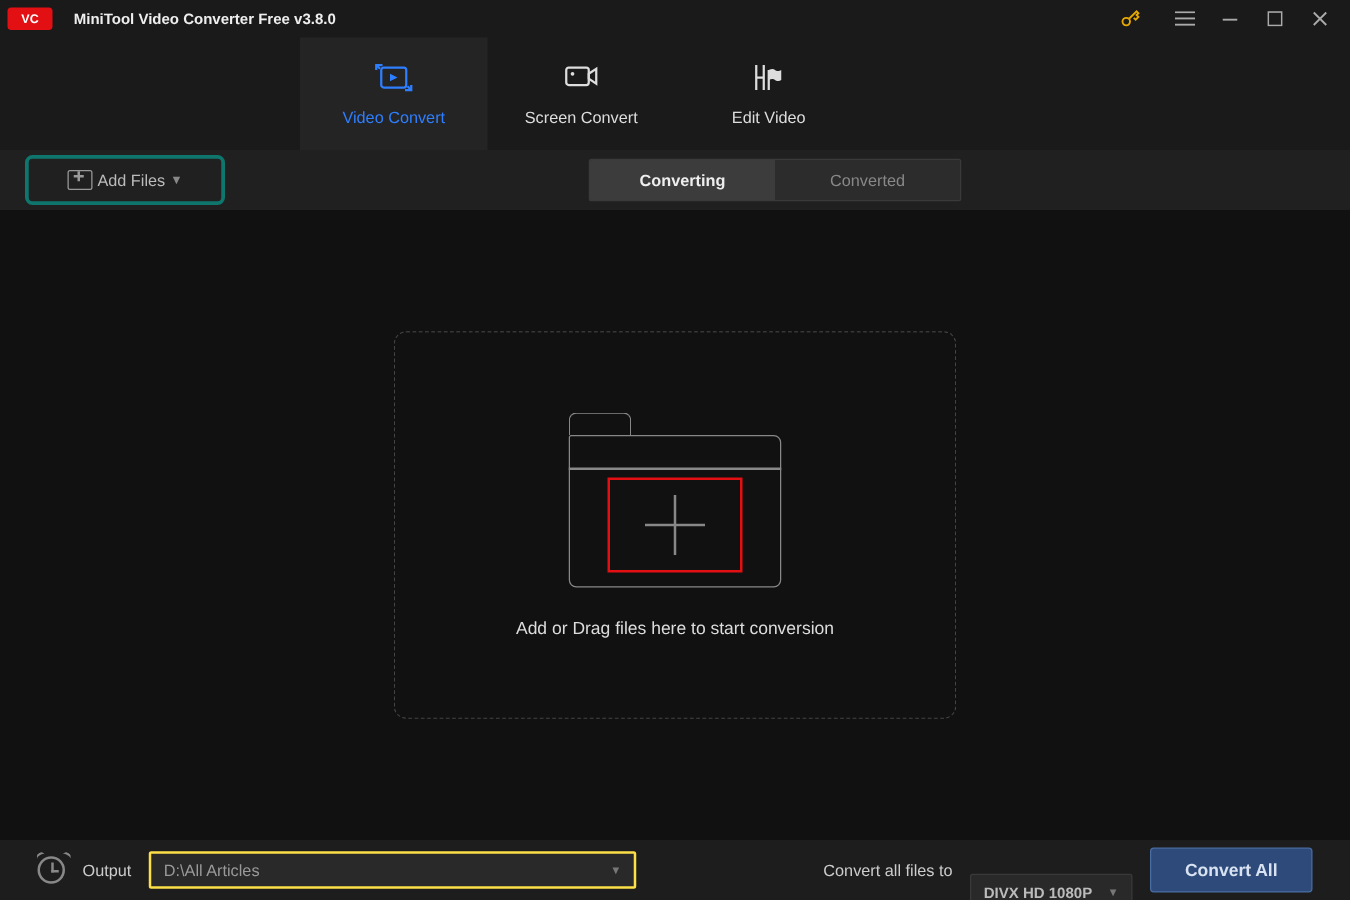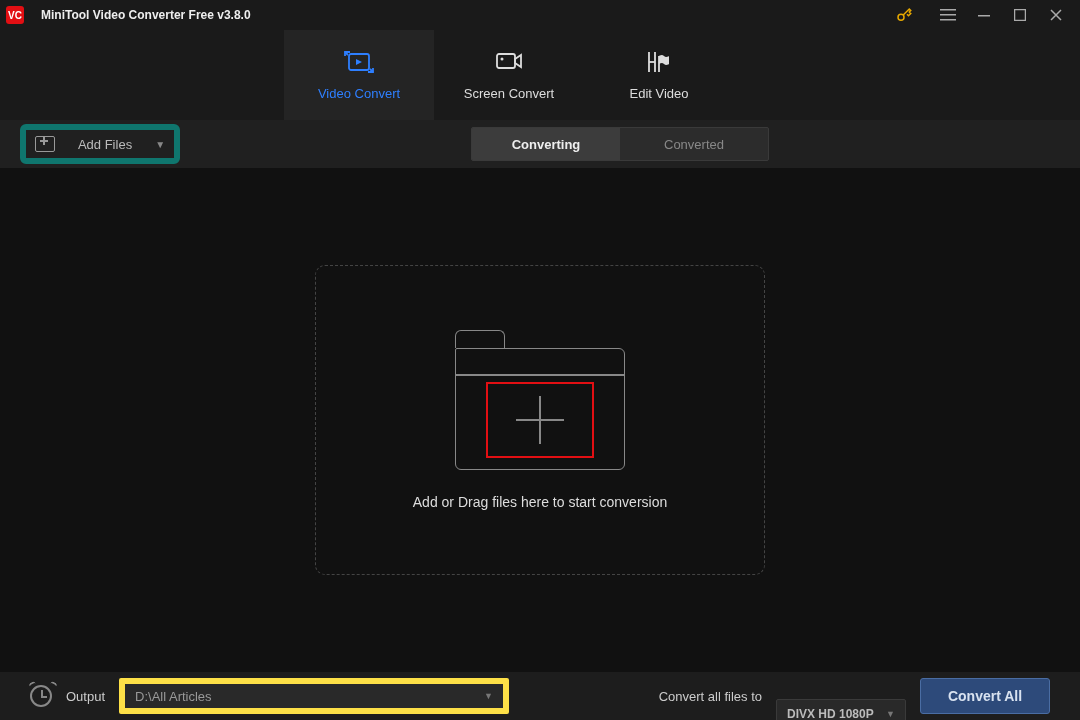--- a/index.html
+++ b/index.html
@@ -1,35 +1,35 @@
 <!DOCTYPE html>
 <html><head>
 <meta charset="utf-8">
 <style>
 * { margin: 0; padding: 0; box-sizing: border-box; font-family: -apple-system, BlinkMacSystemFont, "Segoe UI", Arial, sans-serif; }
 body { width: 1080px; height: 720px; background: #1a1a1a; color: #ddd; overflow: hidden; }
 
 
 .titlebar { height: 30px; background: #1a1a1a; display: flex; align-items: center; padding: 0 6px; }
-.titlebar .logo { width: 18px; height: 18px; background: #e20f13; border-radius: 3px; display: flex; align-items: center; justify-content: center; color: #fff; font-size: 10px; font-weight: bold; }
+.titlebar .logo { width: 36px; height: 18px; background: #e20f13; border-radius: 3px; display: flex; align-items: center; justify-content: center; color: #fff; font-size: 10px; font-weight: bold; }
 .titlebar .title { margin-left: 17px; font-size: 12px; color: #eee; font-weight: 600; }
 .titlebar .spacer { flex: 1; }
 .titlebar .win-btn { width: 36px; height: 30px; display: flex; align-items: center; justify-content: center; color: #aaa; font-size: 14px; }
 .titlebar .key-icon { color: #e6a800; margin-right: 8px; }
 
 
-.nav { height: 90px; background: #1a1a1a; display: flex; align-items: stretch; padding-left: 240px; margin-left: 44px; }
+.nav { height: 90px; background: #1a1a1a; display: flex; align-items: stretch; padding-left: 240px; }
 .nav-tab { width: 150px; display: flex; flex-direction: column; align-items: center; justify-content: center; gap: 12px; cursor: pointer; }
 .nav-tab.active { background: #242424; }
 .nav-tab .label { font-size: 13px; color: #ddd; }
 .nav-tab.active .label { color: #2e7fff; }
 
 
 .toolbar { height: 48px; background: #202020; display: flex; align-items: center; padding: 0 20px; }
-.add-files-wrap { border: 6px solid #0f766e; border-radius: 6px; height: 40px; width: 160px; display: flex; align-items: center; justify-content: center; gap: 23px; cursor: pointer; }
+.add-files-wrap { border: 3px solid #0f766e; border-radius: 6px; height: 40px; width: 160px; display: flex; align-items: center; justify-content: center; gap: 4px; cursor: pointer; }
 .add-files-wrap .af-icon { width: 20px; height: 16px; border: 1.5px solid #999; border-radius: 2px; position: relative; }
 .add-files-wrap .af-icon::before { content: ""; position: absolute; left: 4px; top: 3px; width: 8px; height: 1.5px; background: #999; }
 .add-files-wrap .af-icon::after { content: ""; position: absolute; left: 7.2px; top: -0.5px; width: 1.5px; height: 8px; background: #999; }
 .add-files-wrap .af-label { font-size: 13px; color: #bbb; font-weight: 500; }
 .add-files-wrap .af-chevron { color: #888; font-size: 10px; }
 .toolbar .spacer { flex: 1; }
 .subtab-group { display: flex; background: #2c2c2c; border-radius: 2px; border: 1px solid #3a3a3a; overflow: hidden; }
 .subtab { width: 148px; height: 32px; display: flex; align-items: center; justify-content: center; font-size: 13px; color: #888; cursor: pointer; }
 .subtab.active { background: #3c3c3c; color: #eee; font-weight: 600; }
 .toolbar .spacer2 { flex: 1; }
@@ -51,21 +51,21 @@
 
 .footer { height: 48px; background: #1d1d1d; display: flex; align-items: center; padding: 0 30px; gap: 14px; }
 .clock { width: 22px; height: 22px; border: 2px solid #888; border-radius: 50%; position: relative; }
 .clock::before { content: ""; position: absolute; left: 9px; top: 3px; width: 2px; height: 8px; background: #888; }
 .clock::after { content: ""; position: absolute; left: 9px; top: 9px; width: 6px; height: 2px; background: #888; }
 .clock-bells { position: absolute; top: -5px; left: -3px; width: 28px; height: 6px; }
 .clock-bells::before, .clock-bells::after { content: ""; position: absolute; width: 7px; height: 3px; border-top: 2px solid #888; border-radius: 4px 4px 0 0; }
 .clock-bells::before { left: 0; transform: rotate(-30deg); }
 .clock-bells::after { right: 0; transform: rotate(30deg); }
 .footer .label { font-size: 13px; color: #ccc; }
-.output-path { flex: 0 0 390px; height: 30px; background: #292929; border: 6px solid #fde047; border-radius: 2px; display: flex; align-items: center; justify-content: space-between; padding: 12px 10px; color: #999; font-size: 13px; cursor: pointer; }
+.output-path { flex: 0 0 390px; height: 30px; background: #292929; border: 2px solid #fde047; border-radius: 2px; display: flex; align-items: center; justify-content: space-between; padding: 12px 10px; color: #999; font-size: 13px; cursor: pointer; }
 .footer .spacer { flex: 1; }
 .format-select { width: 130px; height: 30px; background: #292929; border: 1px solid #3a3a3a; border-radius: 2px; display: flex; align-items: center; justify-content: space-between; padding: 0 10px; color: #bbb; font-size: 12px; font-weight: 600; cursor: pointer; margin-top: 36px; }
 .convert-all { width: 130px; height: 36px; background: #2d4a7a; border: 1px solid #4a6da3; border-radius: 3px; display: flex; align-items: center; justify-content: center; color: #d8e2f0; font-size: 14px; font-weight: 600; cursor: pointer; }
 
 .chev-down { font-size: 9px; color: #777; }
 .nav-icon-svg { display: block; }
 </style>
 </head>
 <body>
 

